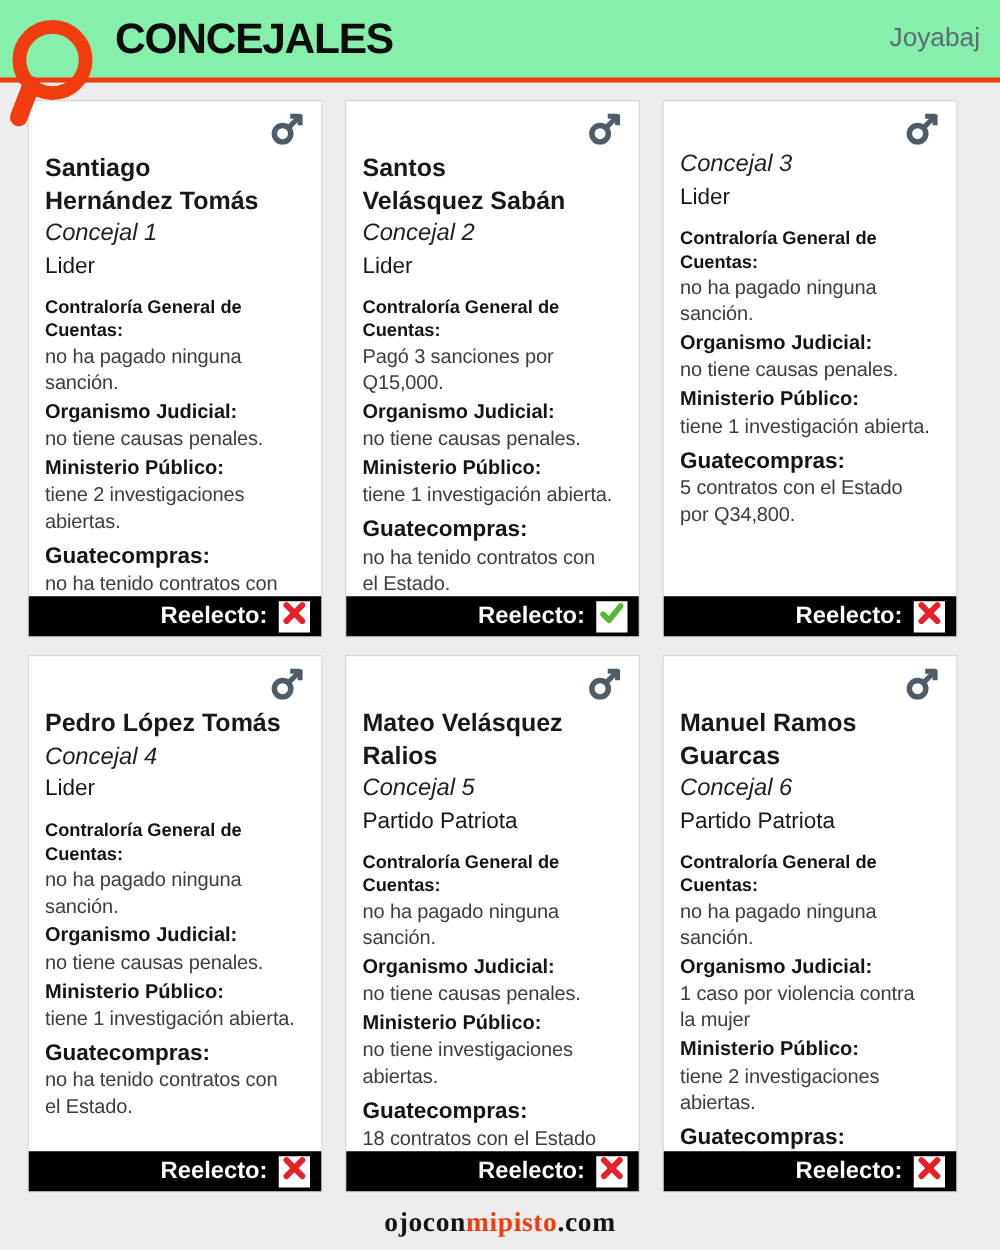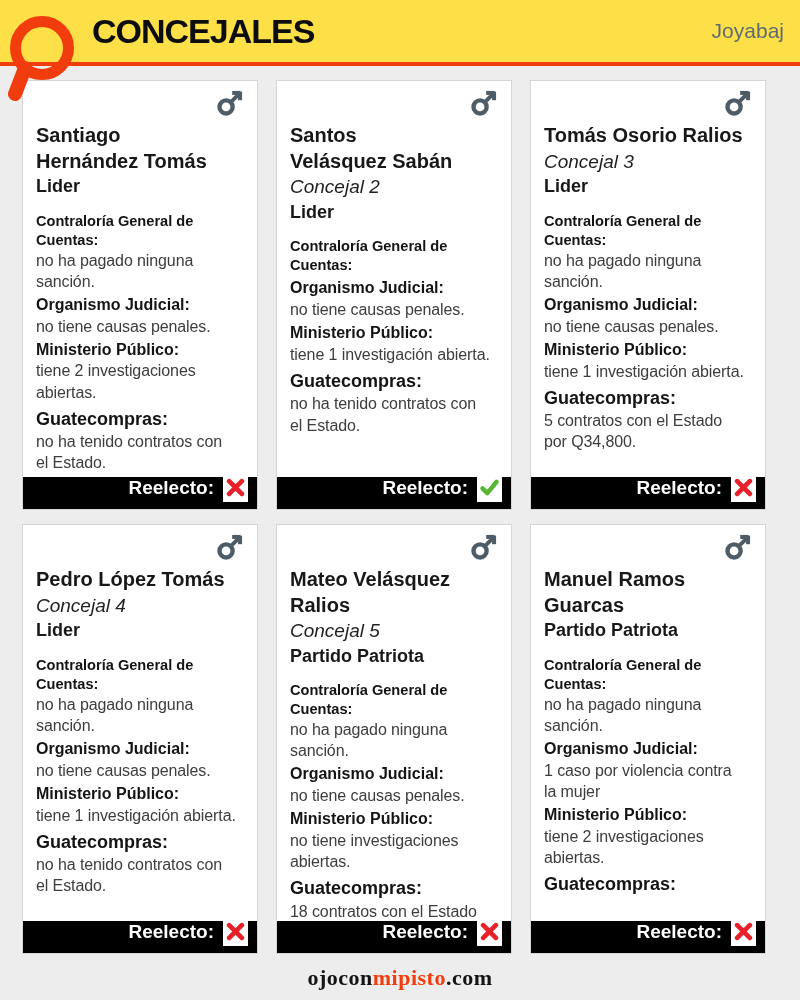--- a/index.html
+++ b/index.html
@@ -7,21 +7,21 @@
     --icon:#4d5c66; --muted:#5d6b74;
   }
   *{margin:0;padding:0;box-sizing:border-box;}
   html,body{width:800px;height:1000px;}
   body{
     font-family:"Liberation Sans","DejaVu Sans",sans-serif;
     background:#ededed; overflow:hidden; position:relative;
   }
   
   .header{
-    height:66px; background:#fde047; border-bottom:4px solid var(--accent);
+    height:66px; background:#86efac; border-bottom:4px solid var(--accent);
     display:flex; align-items:center; padding-left:92px; padding-right:16px;
     position:relative; z-index:1;
   }
   .logo{
     position:absolute; left:6px; top:4px; z-index:3; pointer-events:none;
   }
   .title{
     font-size:34px; font-weight:bold; letter-spacing:-1px; color:#0d0d0d;
   }
   .location{
@@ -36,33 +36,33 @@
     width:236px; height:430px; background:#ffffff;
     border:1px solid #d6d6d6; display:flex; flex-direction:column;
   }
   .card-body{ flex:1; padding:8px 13px 0 13px; overflow:hidden; }
   .icon-row{ display:flex; justify-content:flex-end; height:30px; }
   .name{
     font-size:20px; font-weight:bold; color:#181818; line-height:1.28;
     white-space:pre-line; margin-top:4px;
   }
   .position{ font-size:19px; font-style:italic; color:#1f1f1f; line-height:1.3; margin-top:1px;}
-  .party{ font-size:18px; font-weight:bold; color:#181818; line-height:1.3; margin-top:1px;}
+  .party{ font-size:18px; font-weight:normal; color:#181818; line-height:1.3; margin-top:1px;}
   .sections{ margin-top:13px; }
   .section-label{
     font-size:16px; font-weight:bold; color:#141414; line-height:1.3; margin-top:3px;
   }
   .section-label.label-sm{ font-size:14.6px; }
   .section-label.label-lg{ font-size:18px; margin-top:5px; }
   .section-text{
     font-size:16px; color:#3d3d3d; line-height:1.32; white-space:pre-line;
     letter-spacing:-0.1px;
   }
   .card-footer{
-    height:32px; background:#000000; display:flex; 
+    height:32px; background:#000000; display:flex; align-items:center;
     justify-content:flex-end; padding-right:9px;
   }
   .reelecto-label{ color:#ffffff; font-size:19px; font-weight:bold; }
   .result-box{
     width:25px; height:25px; background:#ffffff; margin-left:9px;
     display:flex; align-items:center; justify-content:center;
   }
   
   .site-footer{
     margin-top:11px; text-align:center;
@@ -93,20 +93,21 @@
           <svg width="28" height="28" viewBox="0 0 32 32">
             <circle cx="11.5" cy="20.5" r="7.5" fill="none" stroke="#4d5c66" stroke-width="5"></circle>
             <line x1="17.5" y1="14.5" x2="26.5" y2="5.5" stroke="#4d5c66" stroke-width="4.6"></line>
             <line x1="18.5" y1="4.5" x2="28" y2="4.5" stroke="#4d5c66" stroke-width="4.6"></line>
             <line x1="27.5" y1="3" x2="27.5" y2="12.8" stroke="#4d5c66" stroke-width="4.6"></line>
           </svg>
         </span>
       </div>
       <div class="name">Santiago
 Hernández Tomás</div>
+      <div class="position">Concejal 1</div>
       <div class="party">Lider</div>
       <div class="sections">
   <div>
     <div class="section-label label-sm">Contraloría General de Cuentas:</div>
     <div class="section-text">no ha pagado ninguna
 sanción.</div>
   </div>
 
   <div>
     <div class="section-label">Organismo Judicial:</div>
@@ -152,20 +153,22 @@
           </svg>
         </span>
       </div>
       <div class="name">Santos
 Velásquez Sabán</div>
       <div class="position">Concejal 2</div>
       <div class="party">Lider</div>
       <div class="sections">
   <div>
     <div class="section-label label-sm">Contraloría General de Cuentas:</div>
+    <div class="section-text">Pagó 3 sanciones por
+Q15,000.</div>
   </div>
 
   <div>
     <div class="section-label">Organismo Judicial:</div>
     <div class="section-text">no tiene causas penales.</div>
   </div>
 
   <div>
     <div class="section-label">Ministerio Público:</div>
     <div class="section-text">tiene 1 investigación abierta.</div>
@@ -196,21 +199,20 @@
       <div class="icon-row">
         <span>
           <svg width="28" height="28" viewBox="0 0 32 32">
             <circle cx="11.5" cy="20.5" r="7.5" fill="none" stroke="#4d5c66" stroke-width="5"></circle>
             <line x1="17.5" y1="14.5" x2="26.5" y2="5.5" stroke="#4d5c66" stroke-width="4.6"></line>
             <line x1="18.5" y1="4.5" x2="28" y2="4.5" stroke="#4d5c66" stroke-width="4.6"></line>
             <line x1="27.5" y1="3" x2="27.5" y2="12.8" stroke="#4d5c66" stroke-width="4.6"></line>
           </svg>
         </span>
       </div>
-      <div class="name">Tomás Osorio Ralios</div>
       <div class="position">Concejal 3</div>
       <div class="party">Lider</div>
       <div class="sections">
   <div>
     <div class="section-label label-sm">Contraloría General de Cuentas:</div>
     <div class="section-text">no ha pagado ninguna
 sanción.</div>
   </div>
 
   <div>
@@ -357,20 +359,21 @@
         <span>
           <svg width="28" height="28" viewBox="0 0 32 32">
             <circle cx="11.5" cy="20.5" r="7.5" fill="none" stroke="#4d5c66" stroke-width="5"></circle>
             <line x1="17.5" y1="14.5" x2="26.5" y2="5.5" stroke="#4d5c66" stroke-width="4.6"></line>
             <line x1="18.5" y1="4.5" x2="28" y2="4.5" stroke="#4d5c66" stroke-width="4.6"></line>
             <line x1="27.5" y1="3" x2="27.5" y2="12.8" stroke="#4d5c66" stroke-width="4.6"></line>
           </svg>
         </span>
       </div>
       <div class="name">Manuel Ramos Guarcas</div>
+      <div class="position">Concejal 6</div>
       <div class="party">Partido Patriota</div>
       <div class="sections">
   <div>
     <div class="section-label label-sm">Contraloría General de Cuentas:</div>
     <div class="section-text">no ha pagado ninguna
 sanción.</div>
   </div>
 
   <div>
     <div class="section-label">Organismo Judicial:</div>

